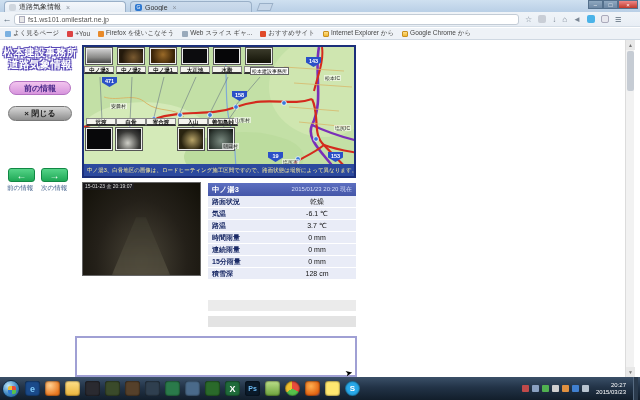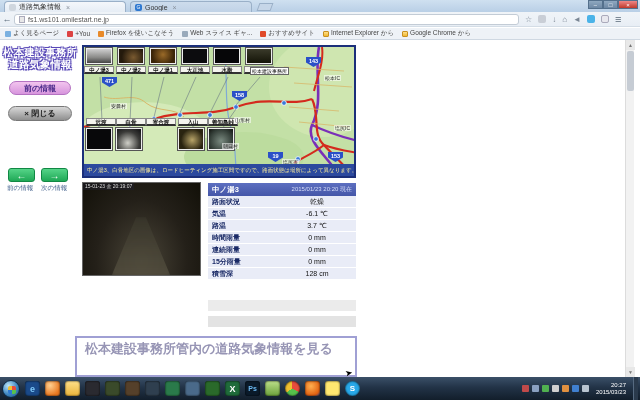--- a/index.html
+++ b/index.html
@@ -355,21 +355,20 @@
       </div>
       <div class="obs-row">
         <span class="lbl">積雪深</span>
         <span class="val">128 cm</span>
       </div>
     </div>
     <div class="empty-bar" style="top:260px;"></div>
     <div class="empty-bar" style="top:276px; background:#e3e3e3;"></div>
 
     <div class="note">
-      <div class="ln">松本建設事務所管内の道路気象情報を見る</div>
       <span class="cursor">➤</span>
     </div>
 
     <div class="sbar">
       <div class="arr" style="top:0;">▲</div>
       <div class="thumbv"></div>
       <div class="arr" style="bottom:0;">▼</div>
     </div>
   </div>
 

